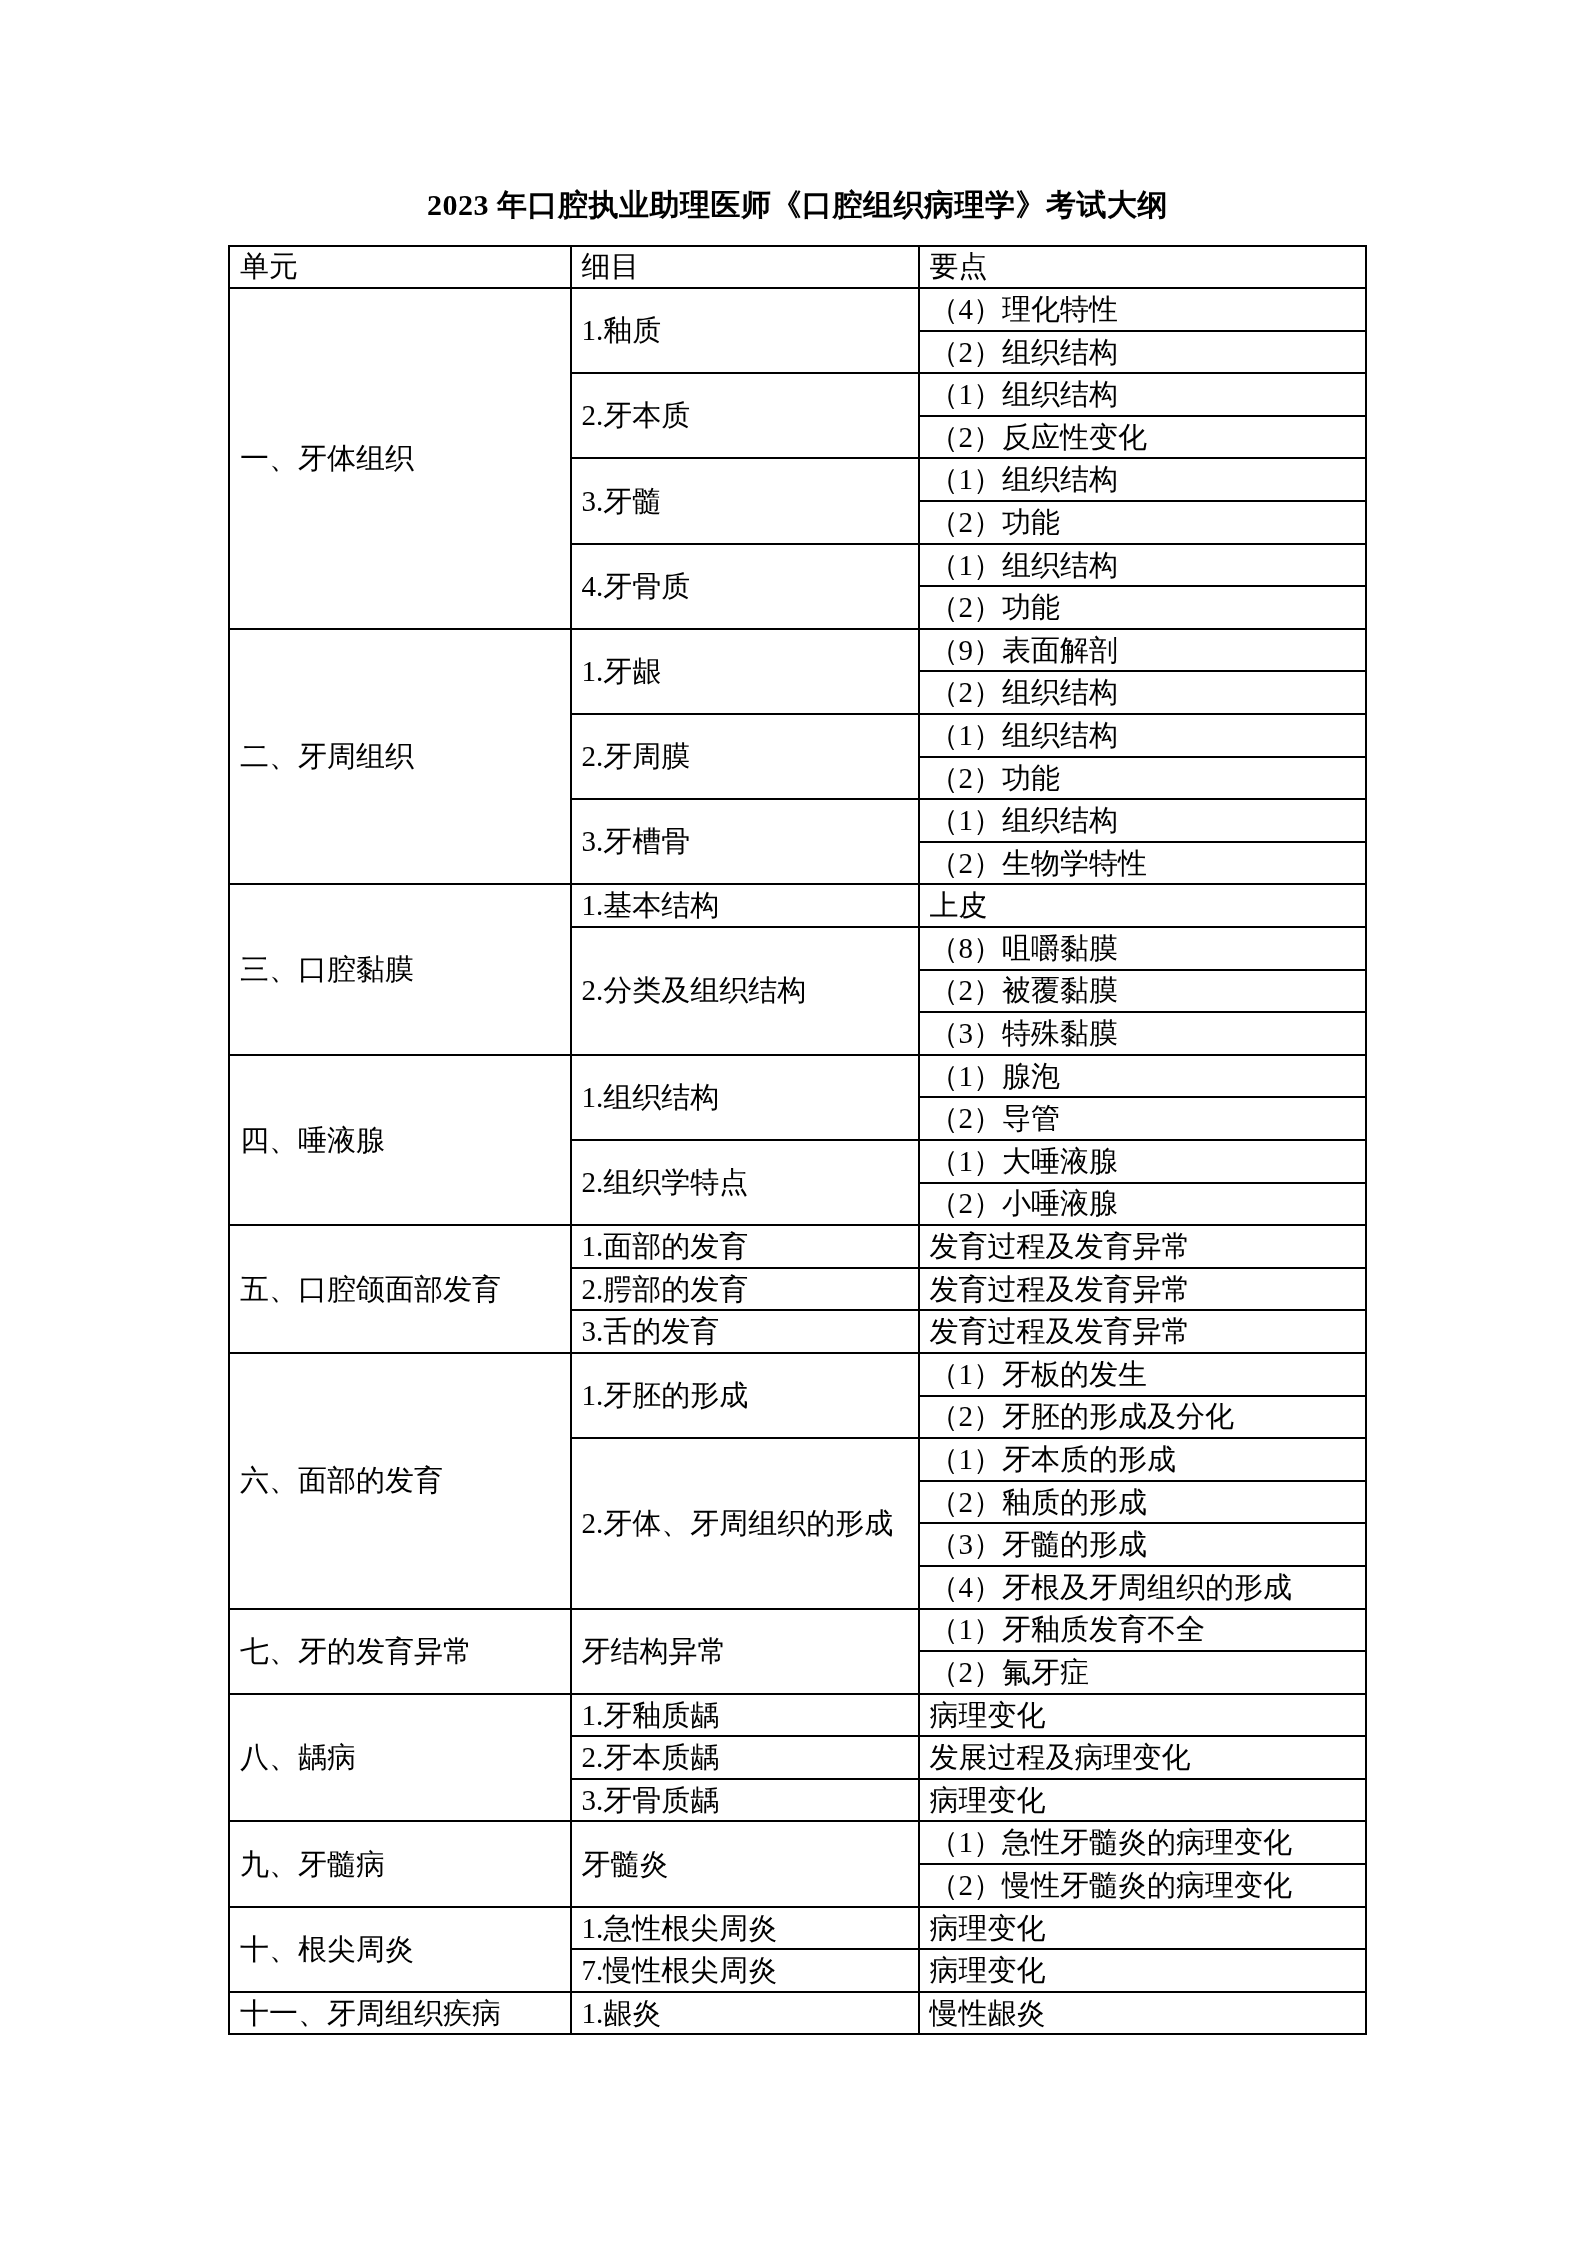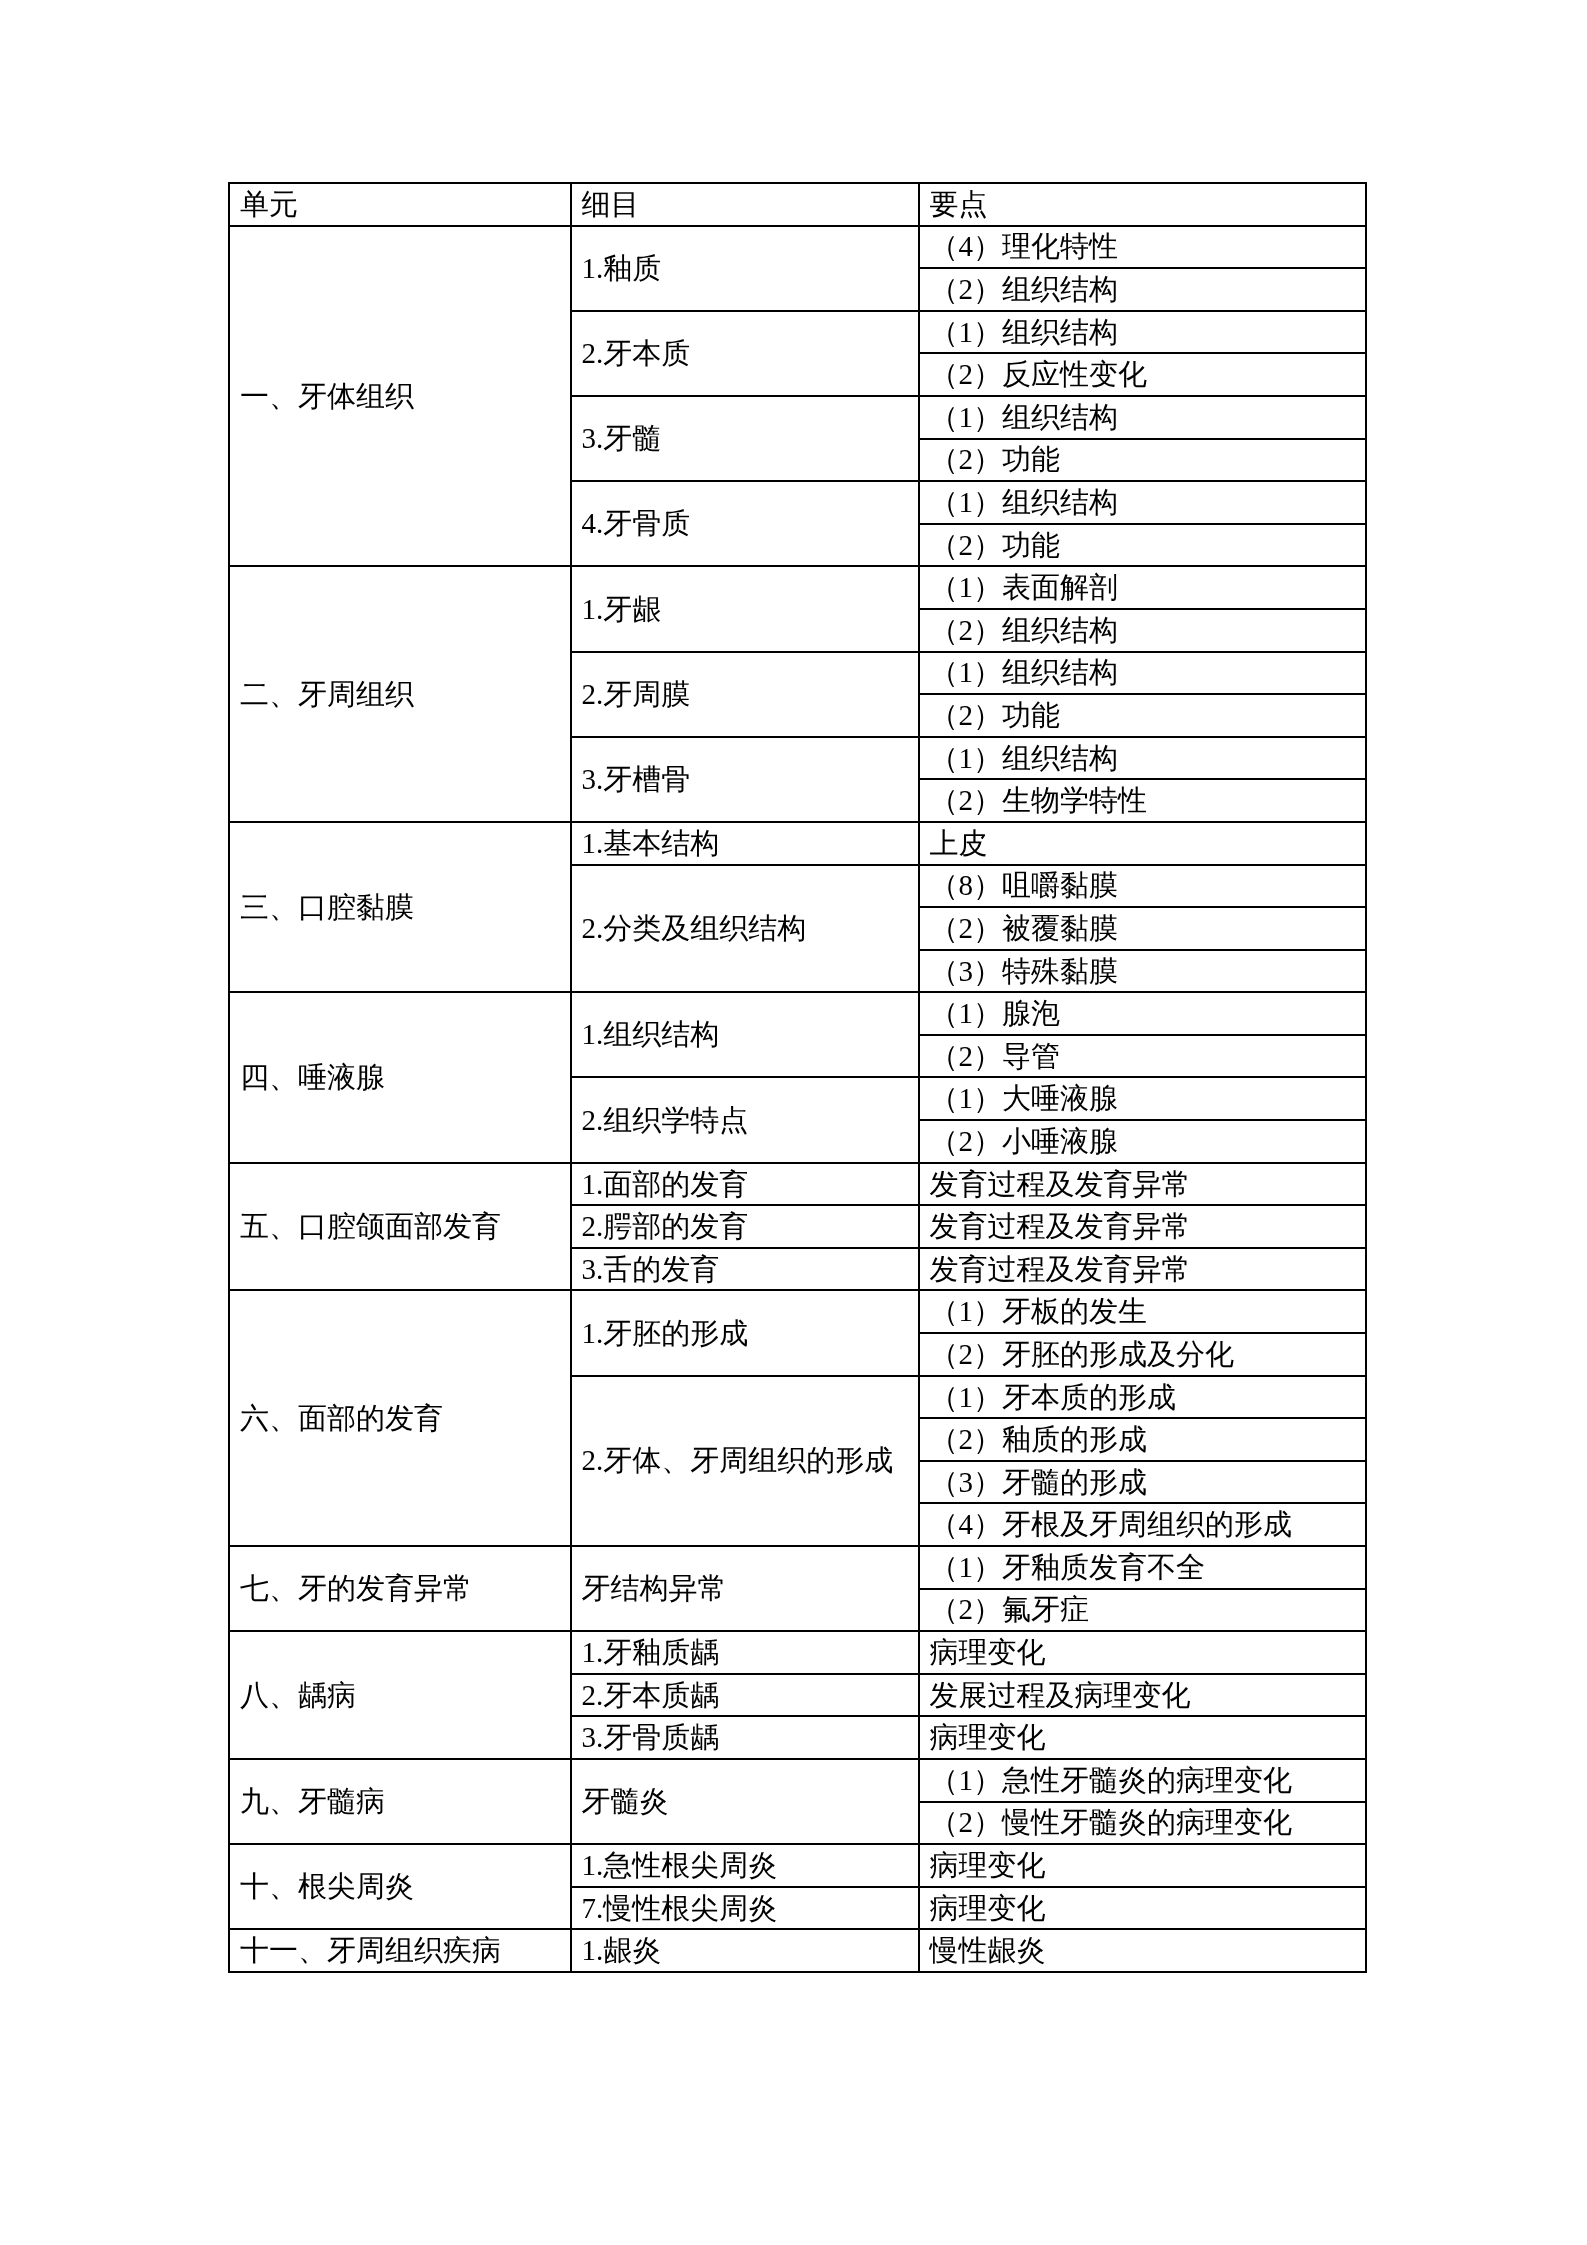--- a/index.html
+++ b/index.html
@@ -41,20 +41,21 @@
   table.syllabus tr { height: 42.6px; }
   .col-unit   { width: 316px; }
   .col-detail { width: 322px; }
   .col-points { width: 414px; }
   td.unit-cell, th.col-unit { padding-left: 15px; }
 </style>
 </head>
 <body>
 
 <div class="page">
+  <h1 class="title">2023 年口腔执业助理医师《口腔组织病理学》考试大纲</h1>
 
   <table class="syllabus">
     <colgroup>
       <col class="col-unit">
       <col class="col-detail">
       <col class="col-points">
     </colgroup>
     <thead>
       <tr>
         <th class="col-unit">单元</th>
@@ -88,21 +89,21 @@
         <tr>
           <td class="detail-cell" rowspan="2">4.牙骨质</td>
           <td class="point-cell" rowspan="1">（1）组织结构</td>
         </tr>
         <tr>
           <td class="point-cell" rowspan="1">（2）功能</td>
         </tr>
         <tr>
           <td class="unit-cell" rowspan="6">二、牙周组织</td>
           <td class="detail-cell" rowspan="2">1.牙龈</td>
-          <td class="point-cell" rowspan="1">（1）表面解剖</td>
+          <td class="point-cell" rowspan="1">（9）表面解剖</td>
         </tr>
         <tr>
           <td class="point-cell" rowspan="1">（2）组织结构</td>
         </tr>
         <tr>
           <td class="detail-cell" rowspan="2">2.牙周膜</td>
           <td class="point-cell" rowspan="1">（1）组织结构</td>
         </tr>
         <tr>
           <td class="point-cell" rowspan="1">（2）功能</td>

